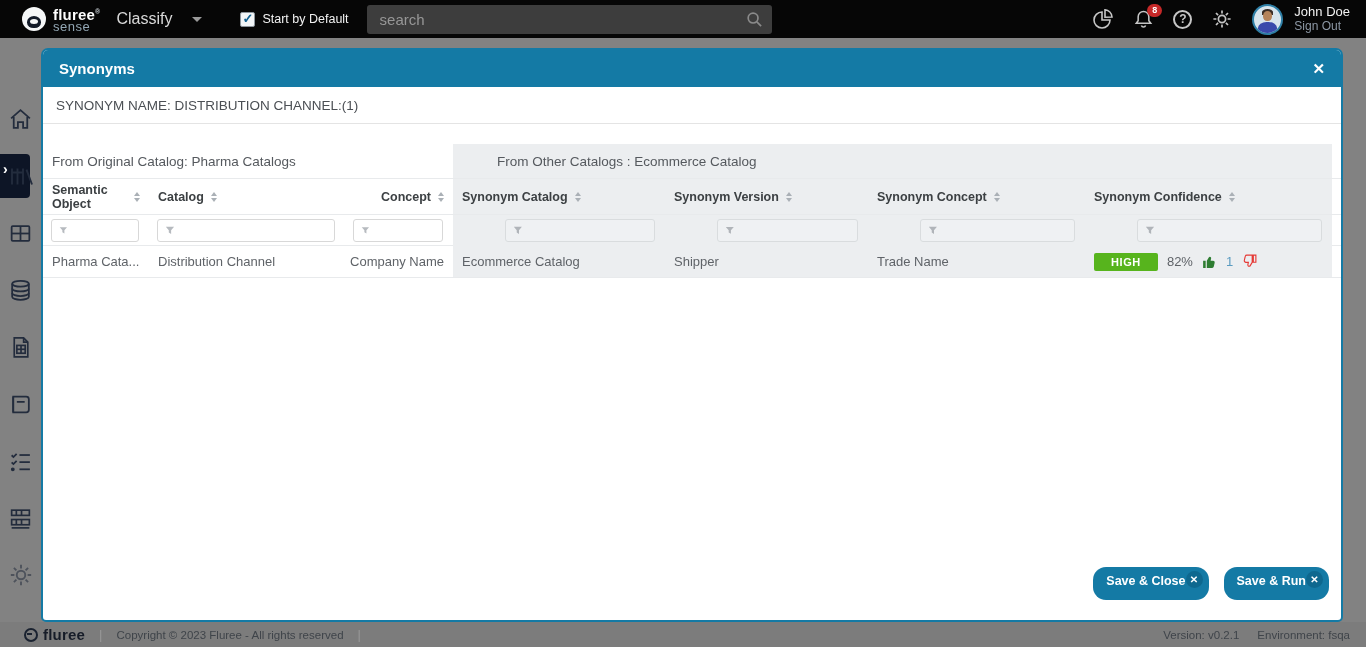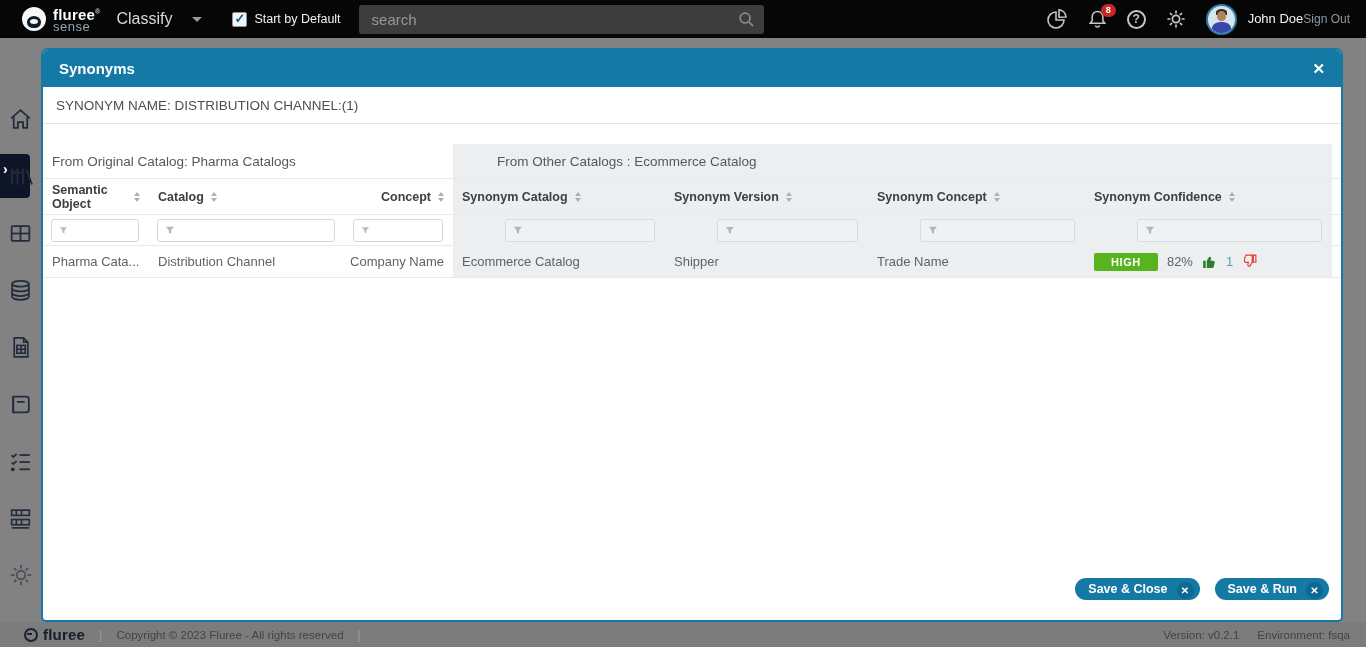--- a/index.html
+++ b/index.html
@@ -18,21 +18,21 @@
   .brand{ display:flex; align-items:center; gap:7px; }
   .logo-mark{ width:24px; height:24px; border-radius:50%; background:#f5f7f8; position:relative; overflow:hidden; flex:0 0 auto;}
   .logo-mark::before{ content:""; position:absolute; left:5px; top:9px; width:14px; height:12px; border-radius:50% 50% 45% 45%; background:#121a28;}
   .logo-mark::after{ content:""; position:absolute; left:8px; top:12px; width:8px; height:5px; border-radius:50%; background:#f5f7f8;}
   .brand-text{ display:flex; flex-direction:column; line-height:11px; }
   .brand-l1{ color:#ffffff; font-weight:bold; font-size:15px; letter-spacing:.2px;}
   .brand-l1 sup{ font-size:7px; color:#cfd6dc;}
   .brand-l2{ color:#93a7b4; font-size:13px; letter-spacing:.5px; margin-top:1px;}
   .menu{ display:flex; align-items:center; gap:20px; margin-left:16px; color:#d9d9d9; font-size:16px; cursor:pointer;}
   .caret{ width:0;height:0;border-left:5px solid transparent;border-right:5px solid transparent;border-top:5px solid #9a9a9a;}
-  .chk-wrap{ display:flex; align-items:center; gap:7px; margin-left:30px; cursor:pointer;}
+  .chk-wrap{ display:flex; align-items:center; gap:7px; margin-left:38px; cursor:pointer;}
   .chk{ width:15px;height:15px;background:#f2f5f7;border:1px solid #8b949c;border-radius:2px; position:relative;}
   .chk::after{ content:"✓"; position:absolute; left:1px; top:-2px; font-size:13px; font-weight:bold; color:#0f5f8f;}
   .chk-label{ color:#f2f2f2; font-size:12.5px;}
   .searchbox{ position:relative; margin-left:18px; width:405px; height:29px;}
   .searchbox input{
     width:100%; height:100%; background:#3d3d3d; border:none; border-radius:3px;
     padding:0 26px 0 13px; color:#ddd; font-size:15px; outline:none; font-family:inherit;
   }
   .searchbox input::placeholder{ color:#979797; }
   .search-ic{ position:absolute; right:9px; top:6px; }
@@ -40,21 +40,21 @@
   .tb-ic{ position:relative; display:flex; align-items:center; justify-content:center; cursor:pointer;}
   .badge{
     position:absolute; top:-5px; right:-8px; min-width:15px; height:13px; background:#c62828;
     border-radius:7px; color:#fff; font-size:9px; font-weight:bold; display:flex; align-items:center; justify-content:center; padding:0 3px;
   }
   .help-circle{ width:19px;height:19px;border:2px solid #c6c6c6;border-radius:50%; color:#c6c6c6; font-size:12px; font-weight:bold; display:flex;align-items:center;justify-content:center;}
   .avatar{ width:31px;height:31px;border-radius:50%; border:2px solid #2e7fa6; background:#d7e4ec; position:relative; overflow:hidden; flex:0 0 auto; cursor:pointer;}
   .av-head{ position:absolute; left:9px; top:5px; width:9px; height:10px; border-radius:50% 50% 45% 45%; background:#b5835a;}
   .av-hair{ position:absolute; left:8px; top:3px; width:11px; height:6px; border-radius:50% 50% 0 0; background:#3a2d26;}
   .av-body{ position:absolute; left:4px; top:16px; width:19px; height:13px; border-radius:45% 45% 0 0; background:#3949ab;}
-  .user-block{ display:flex; line-height:14px; margin-left:-8px;}
+  .user-block{ display:flex; flex-direction:column; line-height:14px; margin-left:-8px;}
   .user-name{ color:#f3f3f3; font-size:13px;}
   .sign-out{ color:#8d98a5; font-size:12px; cursor:pointer;}
 
   
   .sidebar{
     position:absolute; left:0; top:38px; width:41px; bottom:25px;
     display:flex; flex-direction:column; align-items:center; padding-top:68px; gap:31px; z-index:5;
   }
   .side-item{ position:relative; width:41px; height:26px; display:flex; align-items:center; justify-content:center; cursor:pointer;}
   .side-item.active::before{
@@ -122,22 +122,22 @@
   .hi-badge{
     background:#57b41d; color:#fff; font-size:11px; font-weight:bold; letter-spacing:.6px;
     padding:3px 17px; border-radius:2px;
   }
   .pct{ color:#5f6368; font-size:13px; }
   .vote-count{ color:#5b9bc0; font-size:13px; }
   .thumb{ display:flex; align-items:center; cursor:pointer; }
 
   .m-buttons{ position:absolute; right:12px; bottom:20px; display:flex; gap:15px;}
   .pill{
-    display:flex; align-items:flex-start; gap:9px; background:#147aa5; border:none; cursor:pointer;
-    border-radius:13px; color:#fff; font-weight:bold; font-size:12.5px; padding:4px 6px 1px 13px; font-family:inherit;
+    display:flex; align-items:flex-end; background:#147aa5; border:none; cursor:pointer;
+    border-radius:13px; color:#fff; font-weight:bold; font-size:12.5px; padding:4px 6px 12px 13px; font-family:inherit;
   }
   .pill .x{
     width:17px; height:17px; border-radius:50%; background:#0e688f; color:#fff;
     display:flex; align-items:center; justify-content:center; font-size:10px; font-weight:bold;
   }
 </style>
 </head>
 <body>
 
 <div class="topbar">

